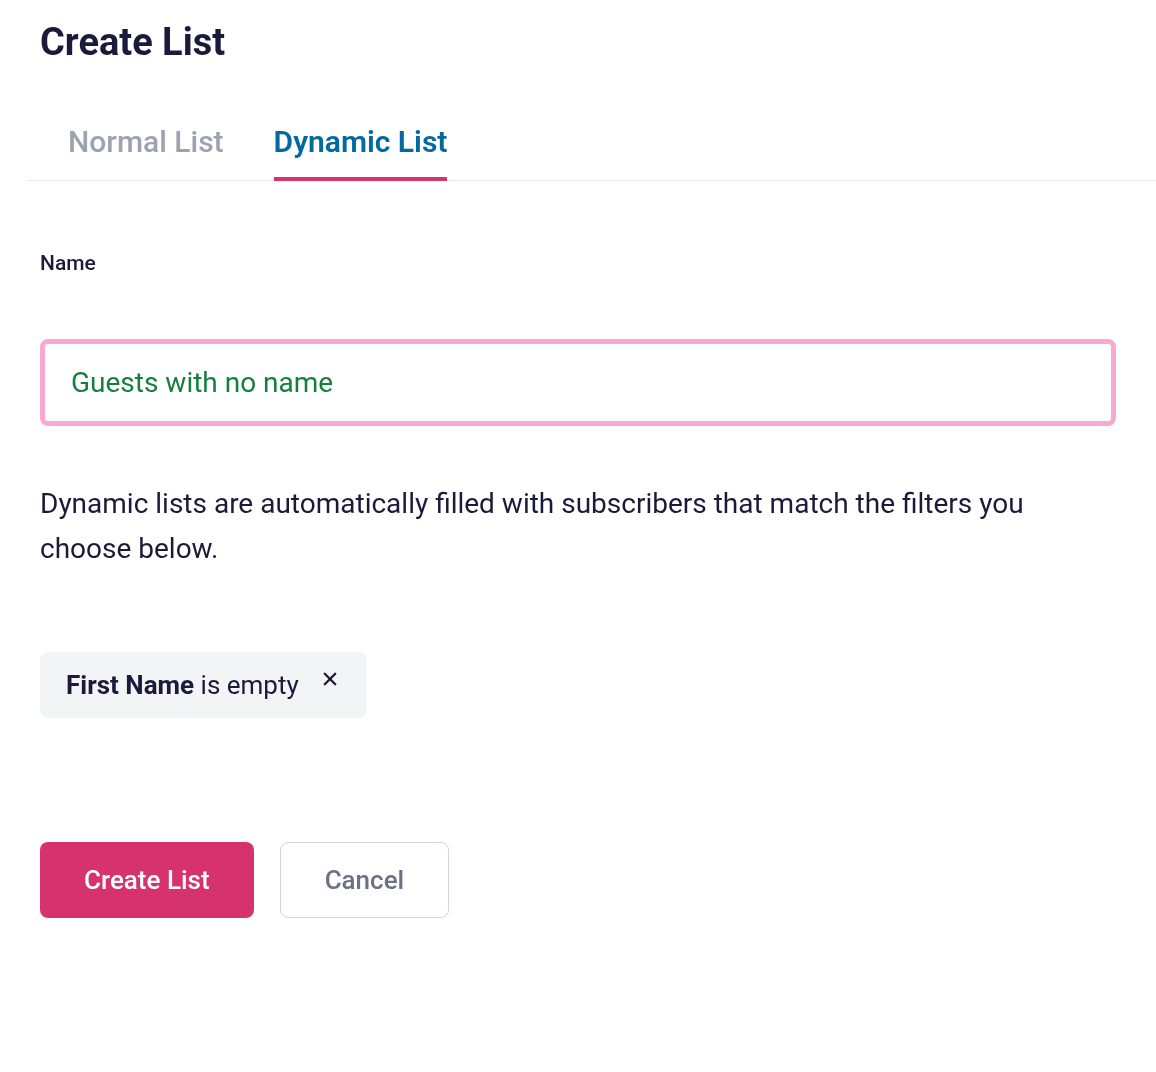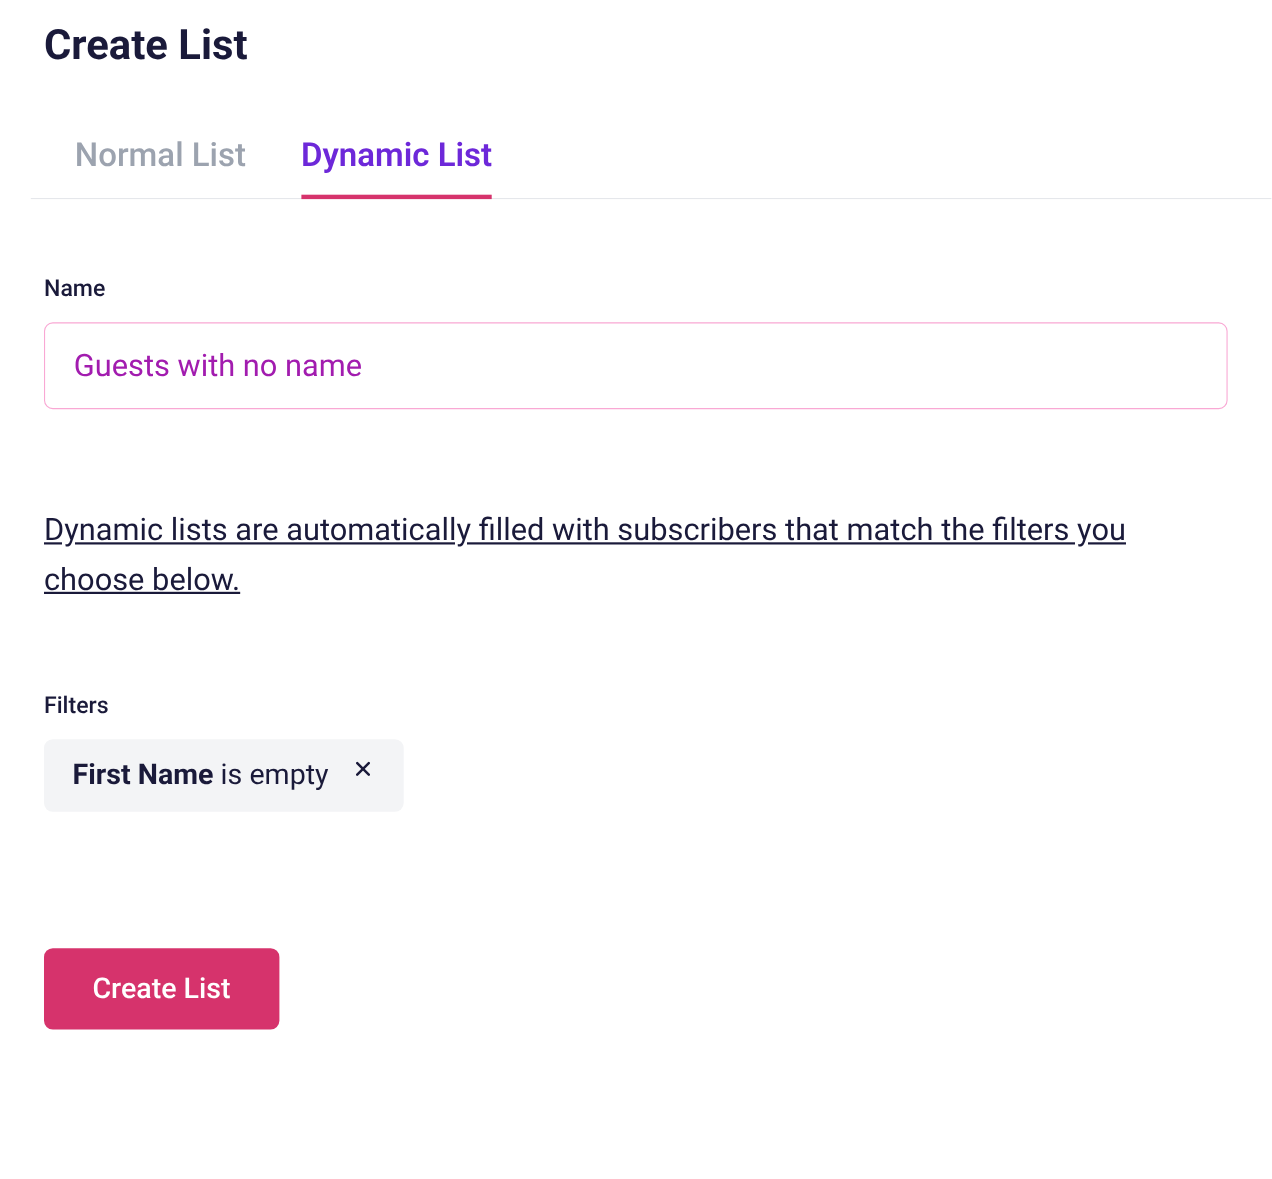--- a/index.html
+++ b/index.html
@@ -33,51 +33,51 @@
       font-weight: 500;
       padding-bottom: 18px;
       cursor: pointer;
       border-bottom: 4px solid transparent;
       margin-bottom: -1px;
     }
     .tab.inactive {
       color: #9ca3af;
     }
     .tab.active {
-      color: #6d28d9;
+      color: #0369a1;
       border-bottom: 4px solid #d6336c;
       font-weight: 600;
     }
     .content {
       padding: 70px 40px 0 40px;
     }
     .field-label {
       font-size: 21px;
       font-weight: 500;
       color: #1a1a3a;
       margin-bottom: 18px;
     }
     .text-input {
       width: 100%;
       padding: 22px 26px;
       font-size: 28px;
-      color: #a21caf;
-      border: 1px solid #f9a8d4;
+      color: #15803d;
+      border: 5px solid #f9a8d4;
       border-radius: 8px;
       outline: none;
       font-family: inherit;
+      margin-top: 46px;
     }
     .description {
       font-size: 28px;
       color: #1a1a3a;
       line-height: 1.6;
-      margin-top: 88px;
+      margin-top: 56px;
       margin-bottom: 80px;
       max-width: 1060px;
-      text-decoration: underline;
     }
     .filters-section {
       margin-bottom: 100px;
     }
     .filter-chips {
       display: flex;
       flex-wrap: wrap;
       gap: 24px;
     }
     .filter-chip {
@@ -164,21 +164,20 @@
 </div>
 
 <div class="content">
 
   <div class="field-label">Name</div>
   <input type="text" class="text-input" value="Guests with no name" style="">
 
   <p class="description">Dynamic lists are automatically filled with subscribers that match the filters you choose below.</p>
 
   <div class="filters-section">
-    <div class="field-label">Filters</div>
     <div class="filter-chips">
       <div class="filter-chip">
         <span>
           <span class="field-name">First Name</span>
           <span class="condition">is empty</span>
         </span>
         <span class="close-btn">
           <svg viewBox="0 0 24 24" fill="none" stroke="currentColor" stroke-width="3" stroke-linecap="round">
               <line x1="5" y1="5" x2="19" y2="19"></line>
               <line x1="19" y1="5" x2="5" y2="19"></line>
@@ -189,13 +188,14 @@
 
       <div style="flex-basis:100%; height:0;"></div>
 
     </div>
   </div>
 
 </div>
 
 <div class="actions">
   <button class="btn btn-primary">Create List</button>
+  <button class="btn btn-secondary">Cancel</button>
 </div>
 
 </body></html>

